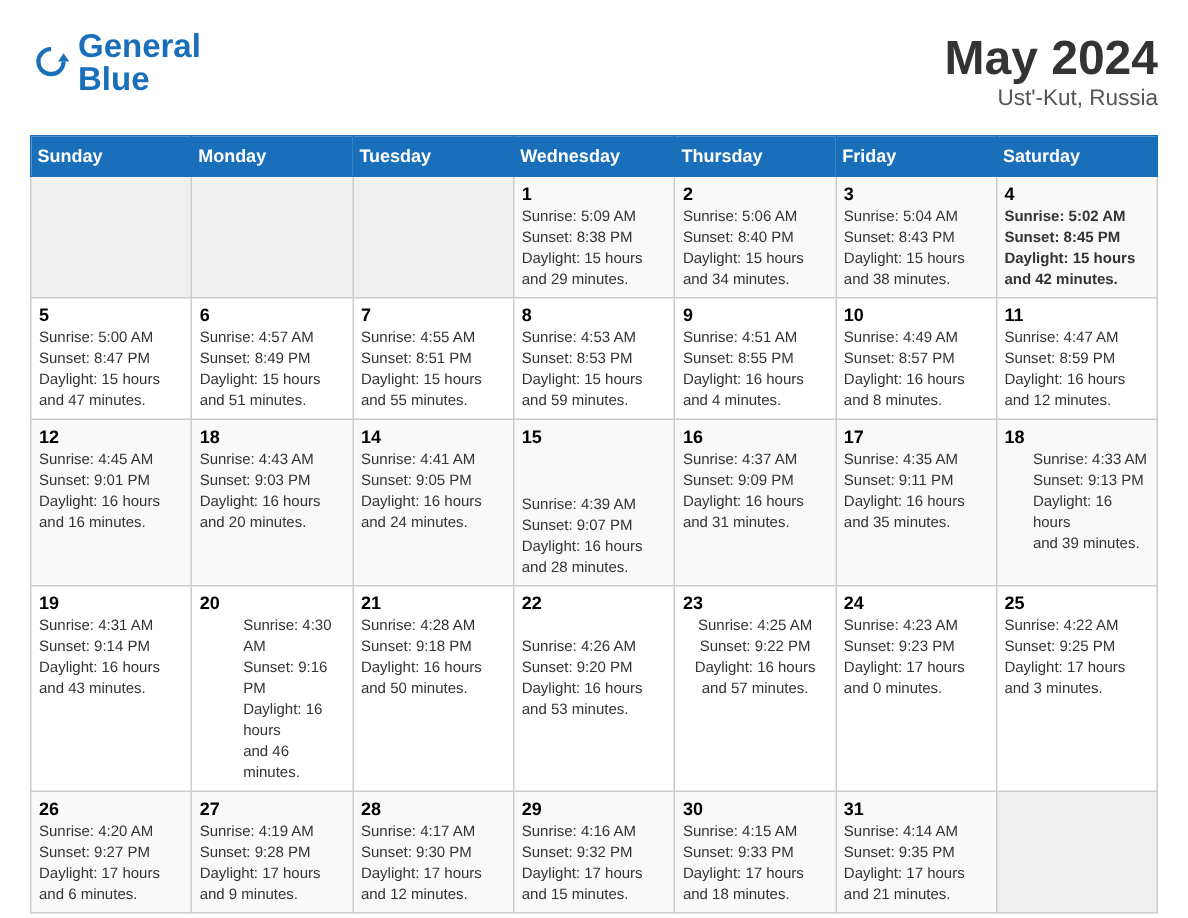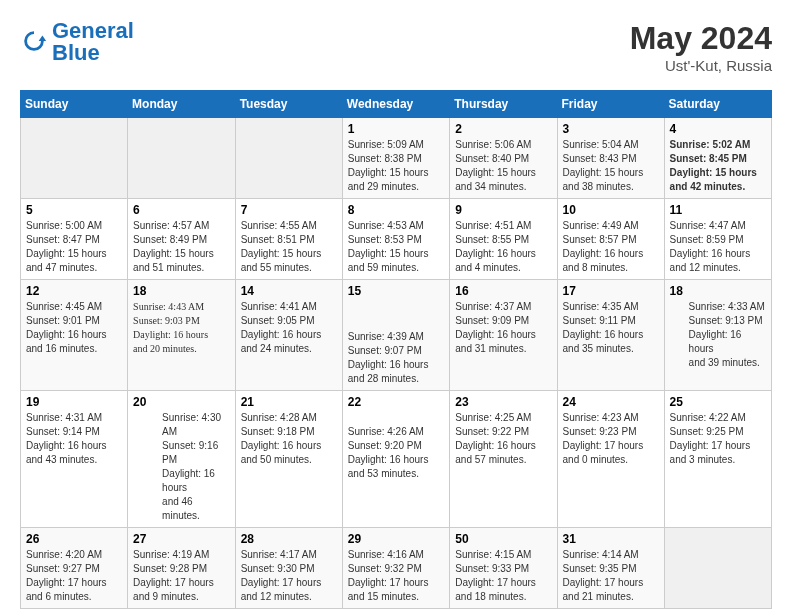--- a/index.html
+++ b/index.html
@@ -211,21 +211,21 @@
       <tr>
         <td>
           <div class="day-number">12</div>
           <div class="day-info" style="white-space: pre-line;">Sunrise: 4:45 AM
 Sunset: 9:01 PM
 Daylight: 16 hours
 and 16 minutes.</div>
         </td>
         <td>
           <div class="day-number">18</div>
-          <div class="day-info" style="white-space: pre-line; font-family: Liberation Serif, serif;">Sunrise: 4:43 AM
+          <div class="day-info" style="white-space: pre-line;">Sunrise: 4:43 AM
 Sunset: 9:03 PM
 Daylight: 16 hours
 and 20 minutes.</div>
         </td>
         <td>
           <div class="day-number">14</div>
           <div class="day-info" style="white-space: pre-line;">Sunrise: 4:41 AM
 Sunset: 9:05 PM
 Daylight: 16 hours
 and 24 minutes.</div>
@@ -283,21 +283,21 @@
         </td>
         <td>
           <div class="day-number">22</div>
           <div class="day-info" style="white-space: pre-line; margin-top: 16px;">Sunrise: 4:26 AM
 Sunset: 9:20 PM
 Daylight: 16 hours
 and 53 minutes.</div>
         </td>
         <td>
           <div class="day-number">23</div>
-          <div class="day-info" style="white-space: pre-line;">Sunrise: 4:25 AM
+          <div class="day-info" style="white-space: pre-line; text-align: center;">Sunrise: 4:25 AM
 Sunset: 9:22 PM
 Daylight: 16 hours
 and 57 minutes.</div>
         </td>
         <td>
           <div class="day-number">24</div>
           <div class="day-info" style="white-space: pre-line;">Sunrise: 4:23 AM
 Sunset: 9:23 PM
 Daylight: 17 hours
 and 0 minutes.</div>
@@ -333,21 +333,21 @@
 and 12 minutes.</div>
         </td>
         <td>
           <div class="day-number">29</div>
           <div class="day-info" style="white-space: pre-line;">Sunrise: 4:16 AM
 Sunset: 9:32 PM
 Daylight: 17 hours
 and 15 minutes.</div>
         </td>
         <td>
-          <div class="day-number">50</div>
+          <div class="day-number">30</div>
           <div class="day-info" style="white-space: pre-line;">Sunrise: 4:15 AM
 Sunset: 9:33 PM
 Daylight: 17 hours
 and 18 minutes.</div>
         </td>
         <td>
           <div class="day-number">31</div>
           <div class="day-info" style="white-space: pre-line;">Sunrise: 4:14 AM
 Sunset: 9:35 PM
 Daylight: 17 hours

